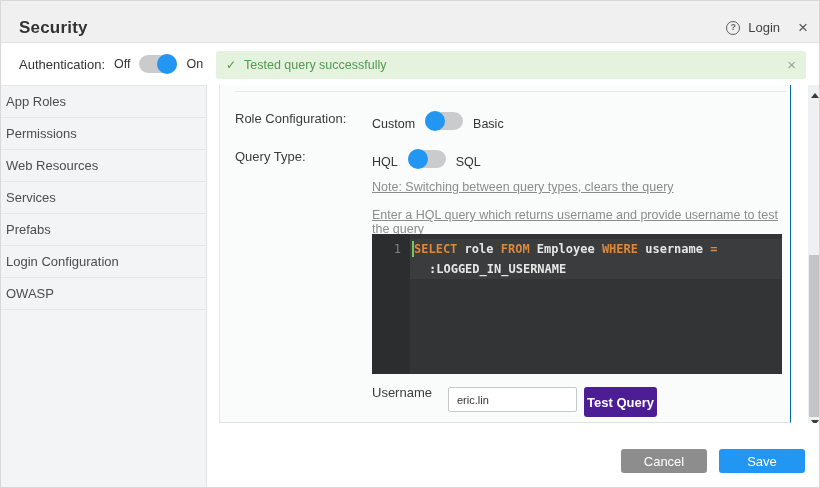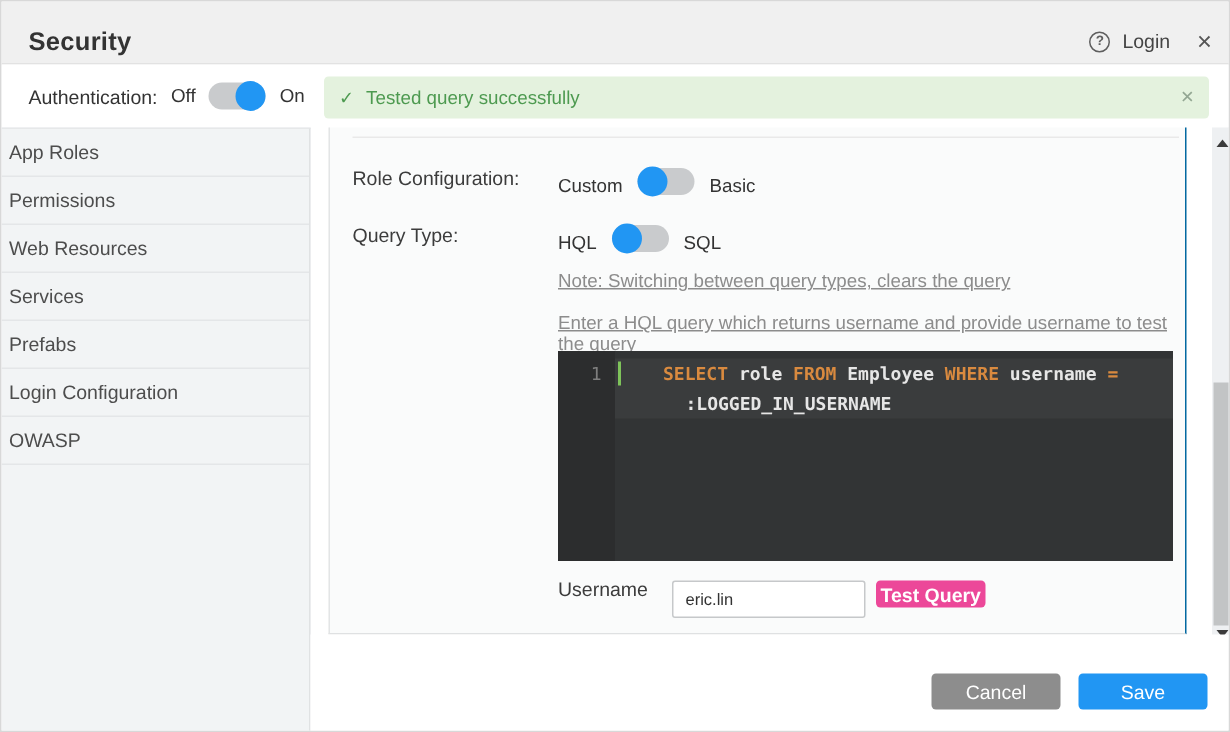--- a/index.html
+++ b/index.html
@@ -44,31 +44,31 @@
   .panel-topline { position:absolute; left:15px; top:6px; width:551px; height:1px; background:#e9e9e9; }
   .f-label { position:absolute; left:15px; font-size:13px; color:#3c3c3c; }
   .ctl-row { position:absolute; left:152px; display:flex; align-items:flex-end; gap:10px; height:24px; }
   .note { position:absolute; left:152px; font-size:12.5px; color:#8c8c8c;text-decoration:underline; }
 
   
   .editor { position:absolute; left:152px; top:149px; width:410px; height:140px; background:#323435; font-family:"DejaVu Sans Mono", monospace; font-size:12px; font-weight:bold; cursor:text; }
   .gutter { position:absolute; left:0; top:0; width:38px; height:140px; background:#2c2d2e; }
   .lnum { position:absolute; right:9px; top:5px; height:20px; line-height:20px; color:#7f7f7f; font-weight:normal; }
   .active-line { position:absolute; left:38px; top:5px; right:0; height:40px; background:#3a3c3d; }
-  .code { position:absolute; left:42px; top:5px; right:21px; line-height:20px; white-space:pre;margin-left:28px; }
+  .code { position:absolute; left:42px; top:5px; right:21px; line-height:20px; white-space:pre; }
   .code .kw { color:#d98a3f; }
   .code .id { color:#e6e6e6; }
   .code-line.wrap { padding-left:15px; }
   .caret { position:absolute; left:40px; top:7px; width:2px; height:16px; background:#7ec35a; }
 
   
   .uname-label { position:absolute; left:152px; top:300px; font-size:13px; color:#3c3c3c; }
   .uname-input { position:absolute; left:228px; top:302px; width:129px; height:25px; border:1px solid #c6c8ca; border-radius:2px; background:#fff; font-family:"Liberation Sans", sans-serif; font-size:11px; color:#333; padding:0 8px; outline:none; }
   .btn { border:none; border-radius:3px; color:#fff; font-family:"Liberation Sans", sans-serif; font-size:13px; cursor:pointer; }
-  .btn-test { position:absolute; left:364px; top:302px; width:73px; height:18px; background:#ec4899; font-weight:600; }
+  .btn-test { position:absolute; left:364px; top:302px; width:73px; height:30px; background:#4c1d95; font-weight:600; }
 
   
   .footer { position:absolute; left:206px; top:422px; width:614px; height:66px; background:#fff;text-decoration:underline; }
   .btn-cancel { position:absolute; left:414px; top:26px; width:86px; height:24px; background:#8d8d8d; }
   .btn-save { position:absolute; left:512px; top:26px; width:86px; height:24px; background:#2196f3; }
 
   
   .scrollbar { position:absolute; left:807px; top:84px; width:13px; height:348px; background:#eef0f2; }
   .sb-thumb { position:absolute; left:1px; top:170px; width:11px; height:162px; background:#c2c4c5; cursor:pointer; }
   .sb-arrow { position:absolute; left:3px; width:0; height:0; border-left:4px solid transparent; border-right:4px solid transparent; cursor:pointer; }

